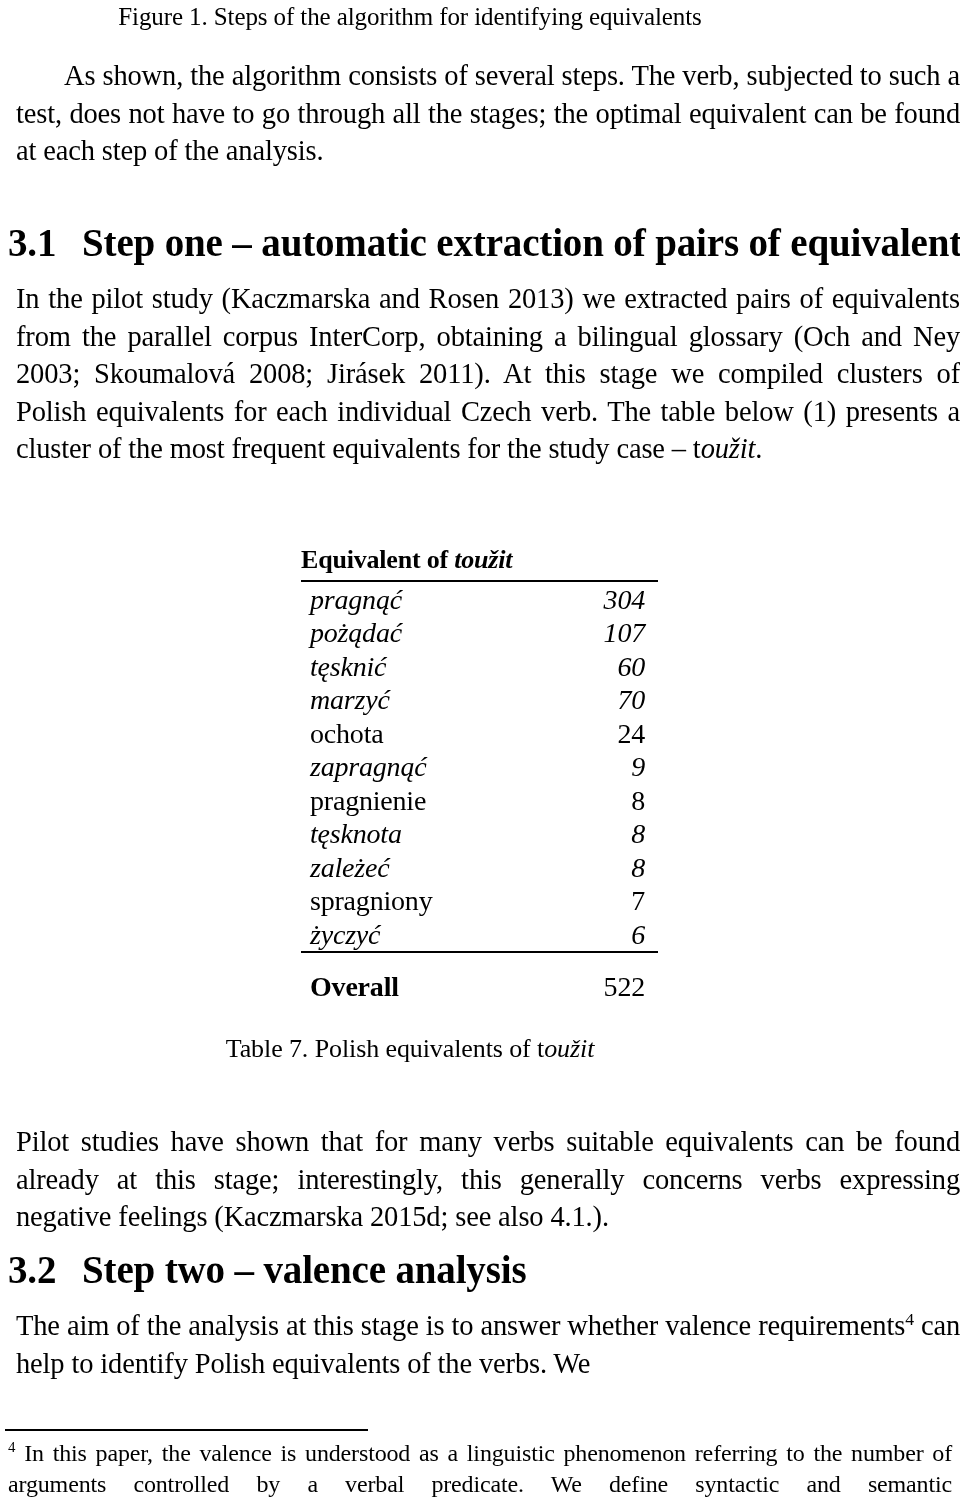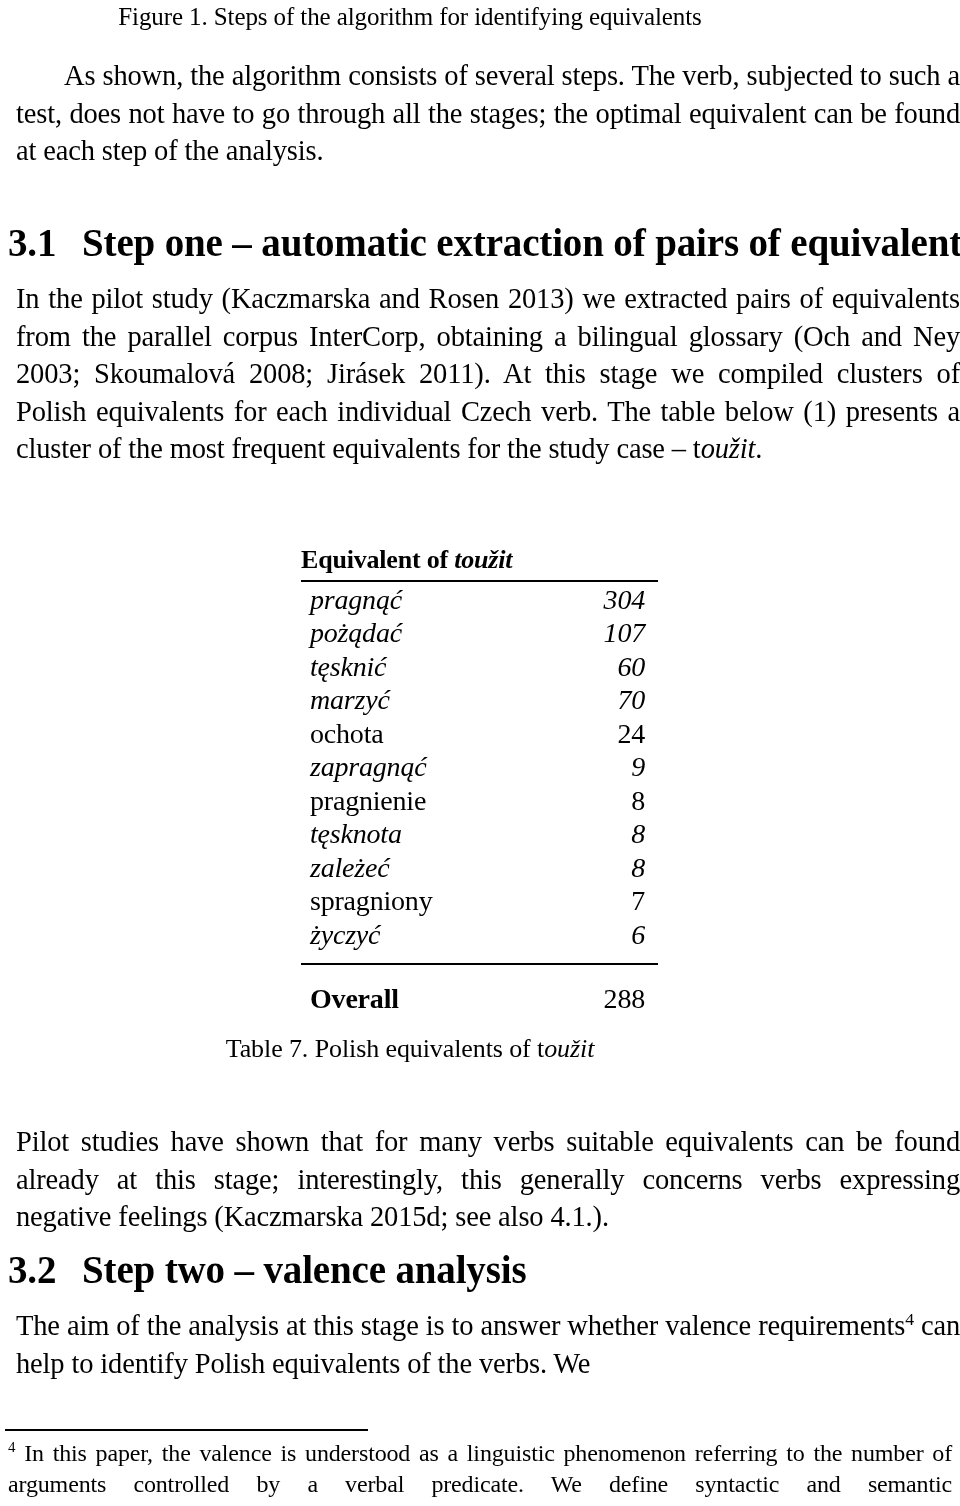--- a/index.html
+++ b/index.html
@@ -99,21 +99,21 @@
     padding-right: 13px;
   }
   .equiv-table tr.term-row td { padding-top: 0.5px; }
   .equiv-table tr.term-row.it td.term { font-style: italic; }
   .equiv-table tr.total-row td {
     font-weight: bold;
     border-top: 2px solid #000;
     padding-top: 17px;
   }
   .equiv-table tr.total-row td.count { font-weight: normal; }
-  .equiv-table tr.last-term-row td { padding-bottom: 12px; }
+  .equiv-table tr.last-term-row td { padding-bottom: 0; }
 
   .table-caption {
     position: absolute;
     left: 0;
     right: 0;
     top: 1034px;
     text-align: center;
     font-size: 26px;
     line-height: 30px;
     letter-spacing: -0.1px;
@@ -207,21 +207,21 @@
           <tr class="term-row">
             <td class="term">spragniony</td>
             <td class="count">7</td>
           </tr>
           <tr class="term-row it last-term-row">
             <td class="term">życzyć</td>
             <td class="count">6</td>
           </tr>
           <tr class="total-row">
             <td class="term">Overall</td>
-            <td class="count">288</td>
+            <td class="count">522</td>
           </tr>
         </tbody>
     </table>
   </div>
 
   <div class="table-caption"><span>Table 7. Polish equivalents of t</span><i>oužit</i></div>
 
   <div class="para" style="top:1123px;"><span>Pilot studies have shown that for many verbs suitable equivalents can be found already at this stage; interestingly, this generally concerns verbs expressing negative feelings (Kaczmarska 2015d; see also 4.1.).</span></div>
 
   <div class="section-head" style="top:1252px;"><span class="num">3.2</span><span>Step two – valence analysis</span></div>

